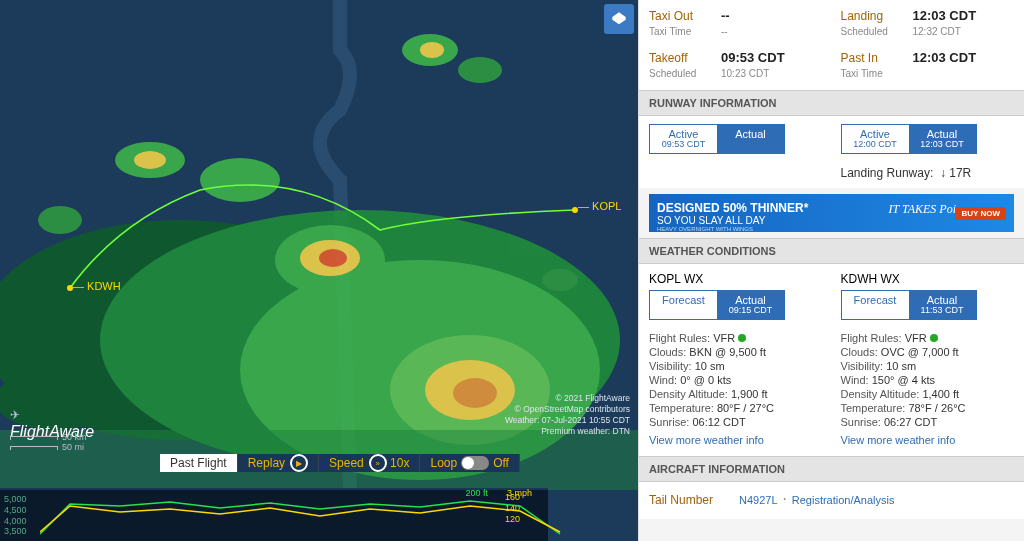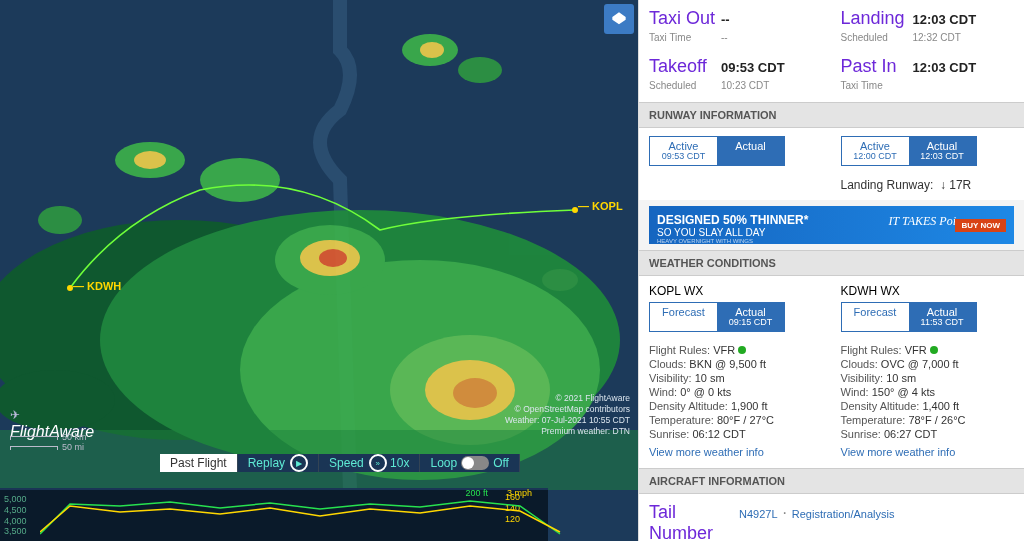--- a/index.html
+++ b/index.html
@@ -1,44 +1,44 @@
 <!DOCTYPE html>
 <html><head>
 <meta charset="utf-8">
 <style>
 *{box-sizing:border-box;margin:0;padding:0;font-family:Arial,Helvetica,sans-serif}
 body{width:1024px;height:541px;overflow:hidden;background:#fff}
 .container{display:flex;width:100%;height:100%}
 .map-panel{width:638px;height:541px;position:relative;background:#1a3a5c;overflow:hidden}
 .radar-svg{position:absolute;inset:0;width:100%;height:100%}
 .layers-btn{position:absolute;top:4px;right:4px;width:30px;height:30px;background:#3c7bc4;color:#fff;border-radius:3px;display:flex;align-items:center;justify-content:center;font-size:14px}
-.waypoint{position:absolute;color:#ffd700;font-size:11px;font-weight:bold;white-space:nowrap}
+.waypoint{position:absolute;color:#ffd700;font-size:11px;font-weight:normal;white-space:nowrap}
 .logo{position:absolute;left:10px;top:405px;color:#fff;font-size:16px;font-style:italic}
 .logo .plane{font-style:normal;font-size:12px;color:#bbd}
 .credits{position:absolute;right:8px;top:393px;font-size:8.5px;color:#dbe5ee;text-align:right;line-height:1.3}
 .scale{position:absolute;left:10px;top:432px;font-size:9px;color:#bbc}
 .scale .bar{display:inline-block;width:48px;height:0;border-top:1px solid #bbc;border-left:1px solid #bbc;border-right:1px solid #bbc;vertical-align:middle;margin-right:4px;padding-top:3px}
 .controls{position:absolute;left:160px;top:454px;display:flex;background:#1a3555;height:18px;font-size:12px}
-.ctrl-seg{display:flex;align-items:center;padding:0 10px;color:#5eead4;border-right:1px solid #345}
+.ctrl-seg{display:flex;align-items:center;padding:0 10px;color:#eab308;border-right:1px solid #345}
 .ctrl-seg.white{background:#fff;color:#333}
 .ctrl-seg .play{display:inline-flex;width:18px;height:18px;border:2px solid #fff;border-radius:50%;align-items:center;justify-content:center;margin-left:5px;font-size:8px}
 .toggle{display:inline-block;width:28px;height:14px;background:#888;border-radius:7px;position:relative;margin:0 4px}
 .toggle::after{content:"";position:absolute;left:1px;top:1px;width:12px;height:12px;background:#fff;border-radius:50%}
 .chart{position:absolute;left:0;top:488px;width:548px;height:53px;background:#0a1a2a;border-top:2px solid #1a3555;color:#ffd700;font-size:9px}
 .chart .axis-l{position:absolute;left:4px;top:4px;color:#5a8;line-height:1.2}
 .chart .axis-r{position:absolute;right:28px;top:2px;color:#ffd700;line-height:1.2;text-align:center}
 .chart .lbl-alt{position:absolute;right:60px;top:-2px;color:#27e24f}
 .chart .lbl-spd{position:absolute;right:16px;top:-2px;color:#ffd700}
 .side-panel{width:386px;height:541px;overflow-y:auto;background:#f4f4f4;border-left:1px solid #ddd}
 .section-hdr{background:#e4e4e4;padding:6px 10px;font-size:11px;font-weight:bold;color:#555;border-top:1px solid #ccc;border-bottom:1px solid #ccc}
 .section-body{padding:8px 10px;background:#fff}
 .cols{display:flex;gap:18px}
 .col{flex:1;min-width:0}
 .row{display:flex;align-items:baseline;margin-bottom:3px}
-.lbl{font-size:18px;color:#6d28d9;flex:none}
+.lbl{font-size:12px;color:#a16207;flex:none}
 .lbl.w{width:72px}
 .val{font-size:12px;color:#222}
 .val.big{font-size:13px;font-weight:bold}
 .sub{font-size:10px;color:#888}
 .toggle-group{display:flex;border:1px solid #2e6db5;font-size:11px;width:136px;margin-bottom:12px}
 .toggle-group .tg{flex:1;text-align:center;padding:3px 0;line-height:1.1}
 .tg.off{background:#fff;color:#2e6db5}
 .tg.on{background:#2e6db5;color:#fff}
 .tg .ts{font-size:9px}
 .runway-row{font-size:12px;color:#333}

